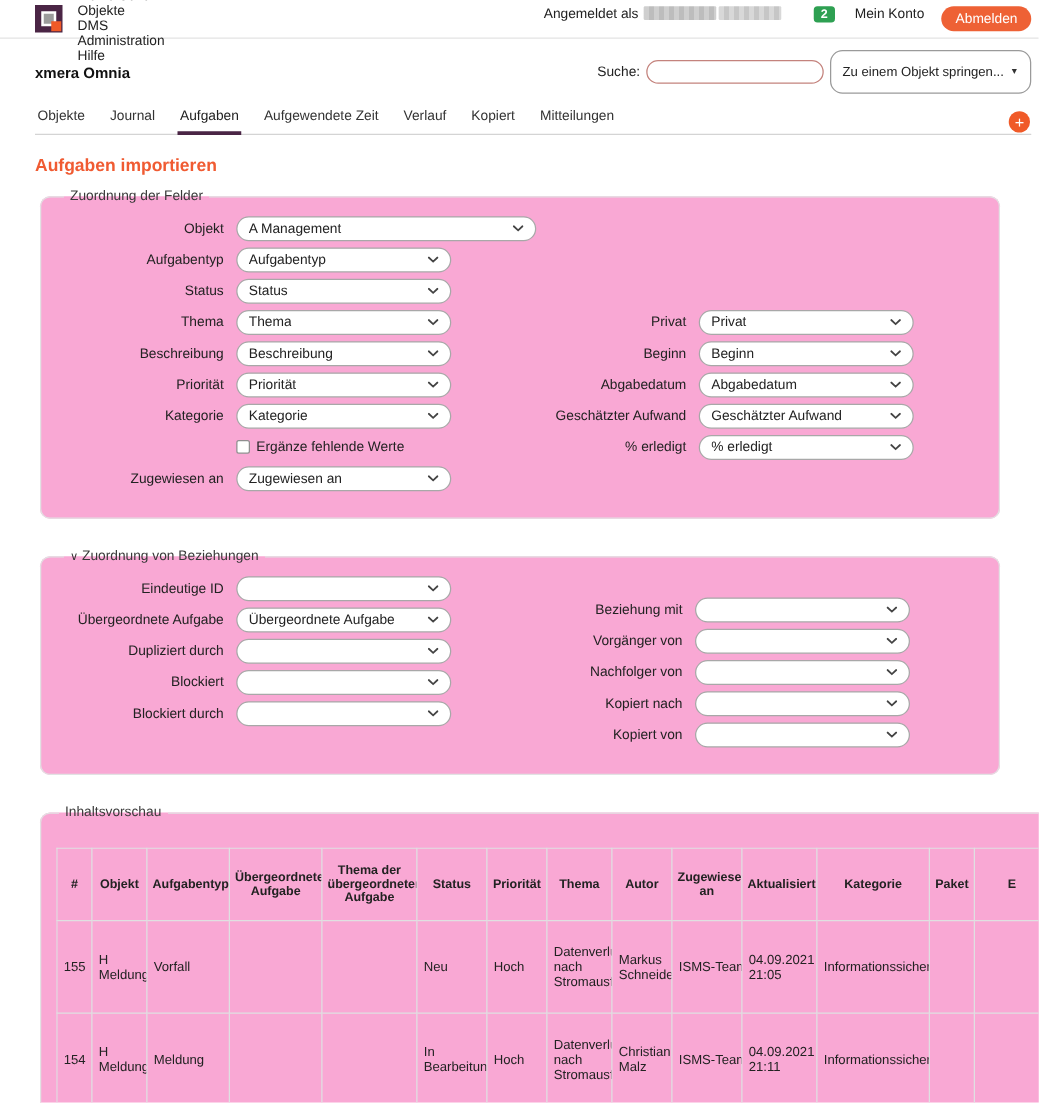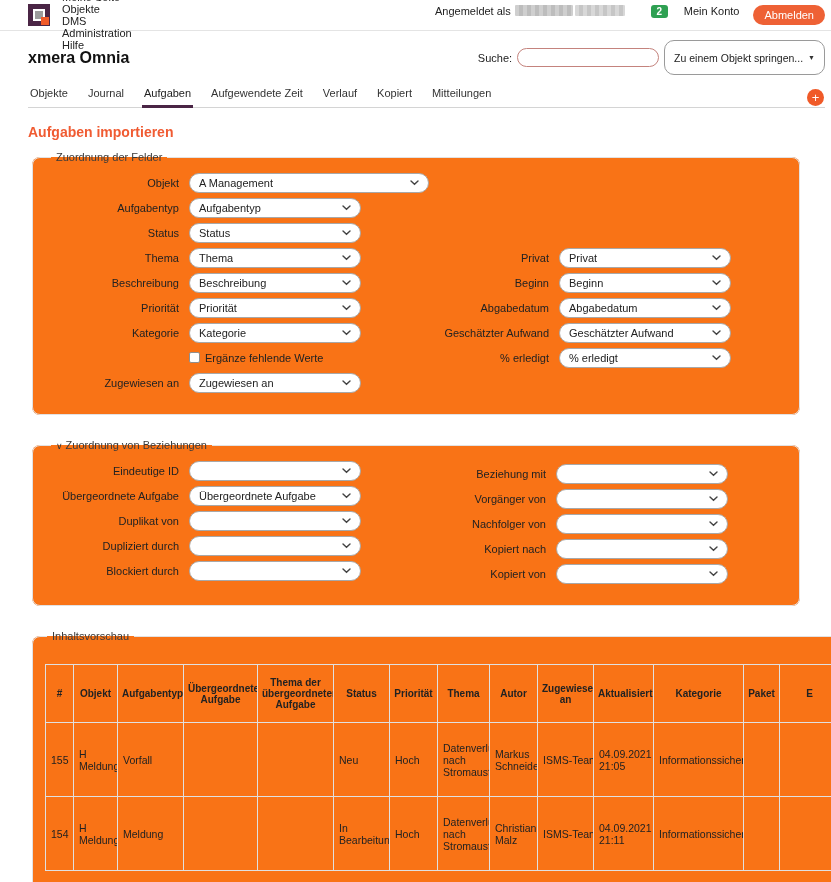--- a/index.html
+++ b/index.html
@@ -22,61 +22,61 @@
   .badge { background:#2EA052; color:#fff; font-size:10px; font-weight:bold; border-radius:3px;
            min-width:17px; height:13px; display:inline-flex; align-items:center; justify-content:center;
            padding:0 4px; margin:0 16px 0 26px; }
   .my-account { margin-right:14px; }
   .pill-btn { background:#EE6135; color:#fff; border:none; border-radius:12px; font-size:11px;
               padding:4px 11px; cursor:pointer; font-family:inherit; }
 
   
   .header { padding:9px 6px 0 28px; position:relative; }
   .header-row { display:flex; align-items:center; }
-  .app-title { font-size:16px; font-weight:bold; color:#111; }
+  .app-title { font-size:12px; font-weight:bold; color:#111; }
   .header-right { margin-left:auto; display:flex; align-items:center; gap:5px; }
   .search-label { font-size:11px;margin-left:24px; }
   .search-input { width:142px; height:19px; border:1px solid #c4837d; border-radius:10px;
                   font-size:11px; padding:0 9px; outline:none; font-family:inherit; }
   .jump-select { height:35px; border:1px solid #9a9a9a; border-radius:10px; background:#fff;
                  display:flex; align-items:center; padding:0 9px; font-size:10.5px; gap:5px; cursor:pointer; }
   .jump-caret { font-size:7px; color:#333; }
   .tabbar { display:flex; gap:16px; font-size:11px; margin-top:10px; border-bottom:1px solid #d4d4d4; padding-bottom:0; }
   .tab { padding:2px 2px 6px; color:#333; }
   .tab.active { font-weight:normal; border-bottom:3px solid #4A2545; margin-bottom:-1px; color:#222; }
   .add-btn { position:absolute; right:7px; top:58px; width:17px; height:17px; border-radius:50%;
              background:#F05A28; color:#fff; font-size:13px; line-height:15px; text-align:center;
              border:none; cursor:pointer; font-family:inherit; }
 
   
   .main { padding:0 31px 0 28px; }
   .page-title { font-size:14px; font-weight:bold; color:#F05B32; margin:16px 0 11px 0; }
 
-  fieldset.panel { background:#f97316; border:1px solid #e2e2e3; border-radius:8px;
+  fieldset.panel { background:#f9a8d4; border:1px solid #e2e2e3; border-radius:8px;
                    margin:0 0 24px 4px; padding:10px 16px 16px; }
   fieldset.panel legend { font-size:11px; color:#3a3a3a; padding:0 5px; margin-left:2px; }
   .collapse-icon { font-size:9px; color:#333; margin-right:3px; }
 
   .cols { display:flex; align-items:flex-start; }
   .frow { display:flex; align-items:center; margin-bottom:5px; height:20px; }
   .flabel { width:140px; text-align:right; padding-right:10px; font-size:11px; color:#222; flex:none;
             white-space:nowrap; }
   .col-right .flabel { width:130px; }
   .select { height:20px; width:172px; border:1px solid #a8a8a8; border-radius:10px; background:#fff;
             display:flex; align-items:center; justify-content:space-between; padding:0 9px;
             font-size:11px; cursor:pointer; }
   .select.wide { width:240px; }
   .sval { overflow:hidden; white-space:nowrap; }
   .chev { display:inline-flex; flex:none; margin-left:6px; }
   .cbwrap { display:flex; align-items:flex-start; gap:5px; }
   .checkbox { width:11px; height:11px; border:1px solid #8f8f8f; border-radius:2px; background:#fff; cursor:pointer; }
   .cblabel { font-size:11px; }
 
   #fields-right { margin-left:0px; margin-top:75px; }
-  #relations-right { margin-left:65px; margin-top:3px; }
+  #relations-right { margin-left:65px; margin-top:17px; }
 
   
   fieldset.panel.preview { padding:12px 12px 18px; }
   .table-clip { overflow:hidden; width:100%; margin-top:10px; }
   table.preview { border-collapse:collapse; table-layout:fixed; width:794px; }
   table.preview th, table.preview td { border:1px solid #e0e0e1; vertical-align:middle; overflow:hidden; }
   table.preview th { font-size:10px; font-weight:bold; text-align:center; padding:4px 4px; height:58px; color:#222; }
   table.preview td { font-size:10.5px; padding:6px 5px; height:74px; text-align:left; }
   table.preview td:first-child { text-align:center; }
   table.preview td.nowrap { white-space:nowrap; }
@@ -317,32 +317,32 @@
             <div class="select">
               <span class="sval">Übergeordnete Aufgabe</span>
               <span class="chev">
                 <svg width="9" height="6" viewBox="0 0 9 6">
                   <path d="M1 1l3.5 3.3L8 1" fill="none" stroke="#444" stroke-width="1.4" stroke-linecap="round"></path>
                 </svg>
               </span>
             </div>
           </div>
           <div class="frow">
-            <label class="flabel">Duplikat von</label>
-            <div class="select">
-              <span class="sval"></span>
-              <span class="chev">
-                <svg width="9" height="6" viewBox="0 0 9 6">
-                  <path d="M1 1l3.5 3.3L8 1" fill="none" stroke="#444" stroke-width="1.4" stroke-linecap="round"></path>
-                </svg>
-              </span>
-            </div>
-          </div>
-          <div class="frow">
             <label class="flabel">Dupliziert durch</label>
+            <div class="select">
+              <span class="sval"></span>
+              <span class="chev">
+                <svg width="9" height="6" viewBox="0 0 9 6">
+                  <path d="M1 1l3.5 3.3L8 1" fill="none" stroke="#444" stroke-width="1.4" stroke-linecap="round"></path>
+                </svg>
+              </span>
+            </div>
+          </div>
+          <div class="frow">
+            <label class="flabel">Blockiert</label>
             <div class="select">
               <span class="sval"></span>
               <span class="chev">
                 <svg width="9" height="6" viewBox="0 0 9 6">
                   <path d="M1 1l3.5 3.3L8 1" fill="none" stroke="#444" stroke-width="1.4" stroke-linecap="round"></path>
                 </svg>
               </span>
             </div>
           </div>
           <div class="frow">

